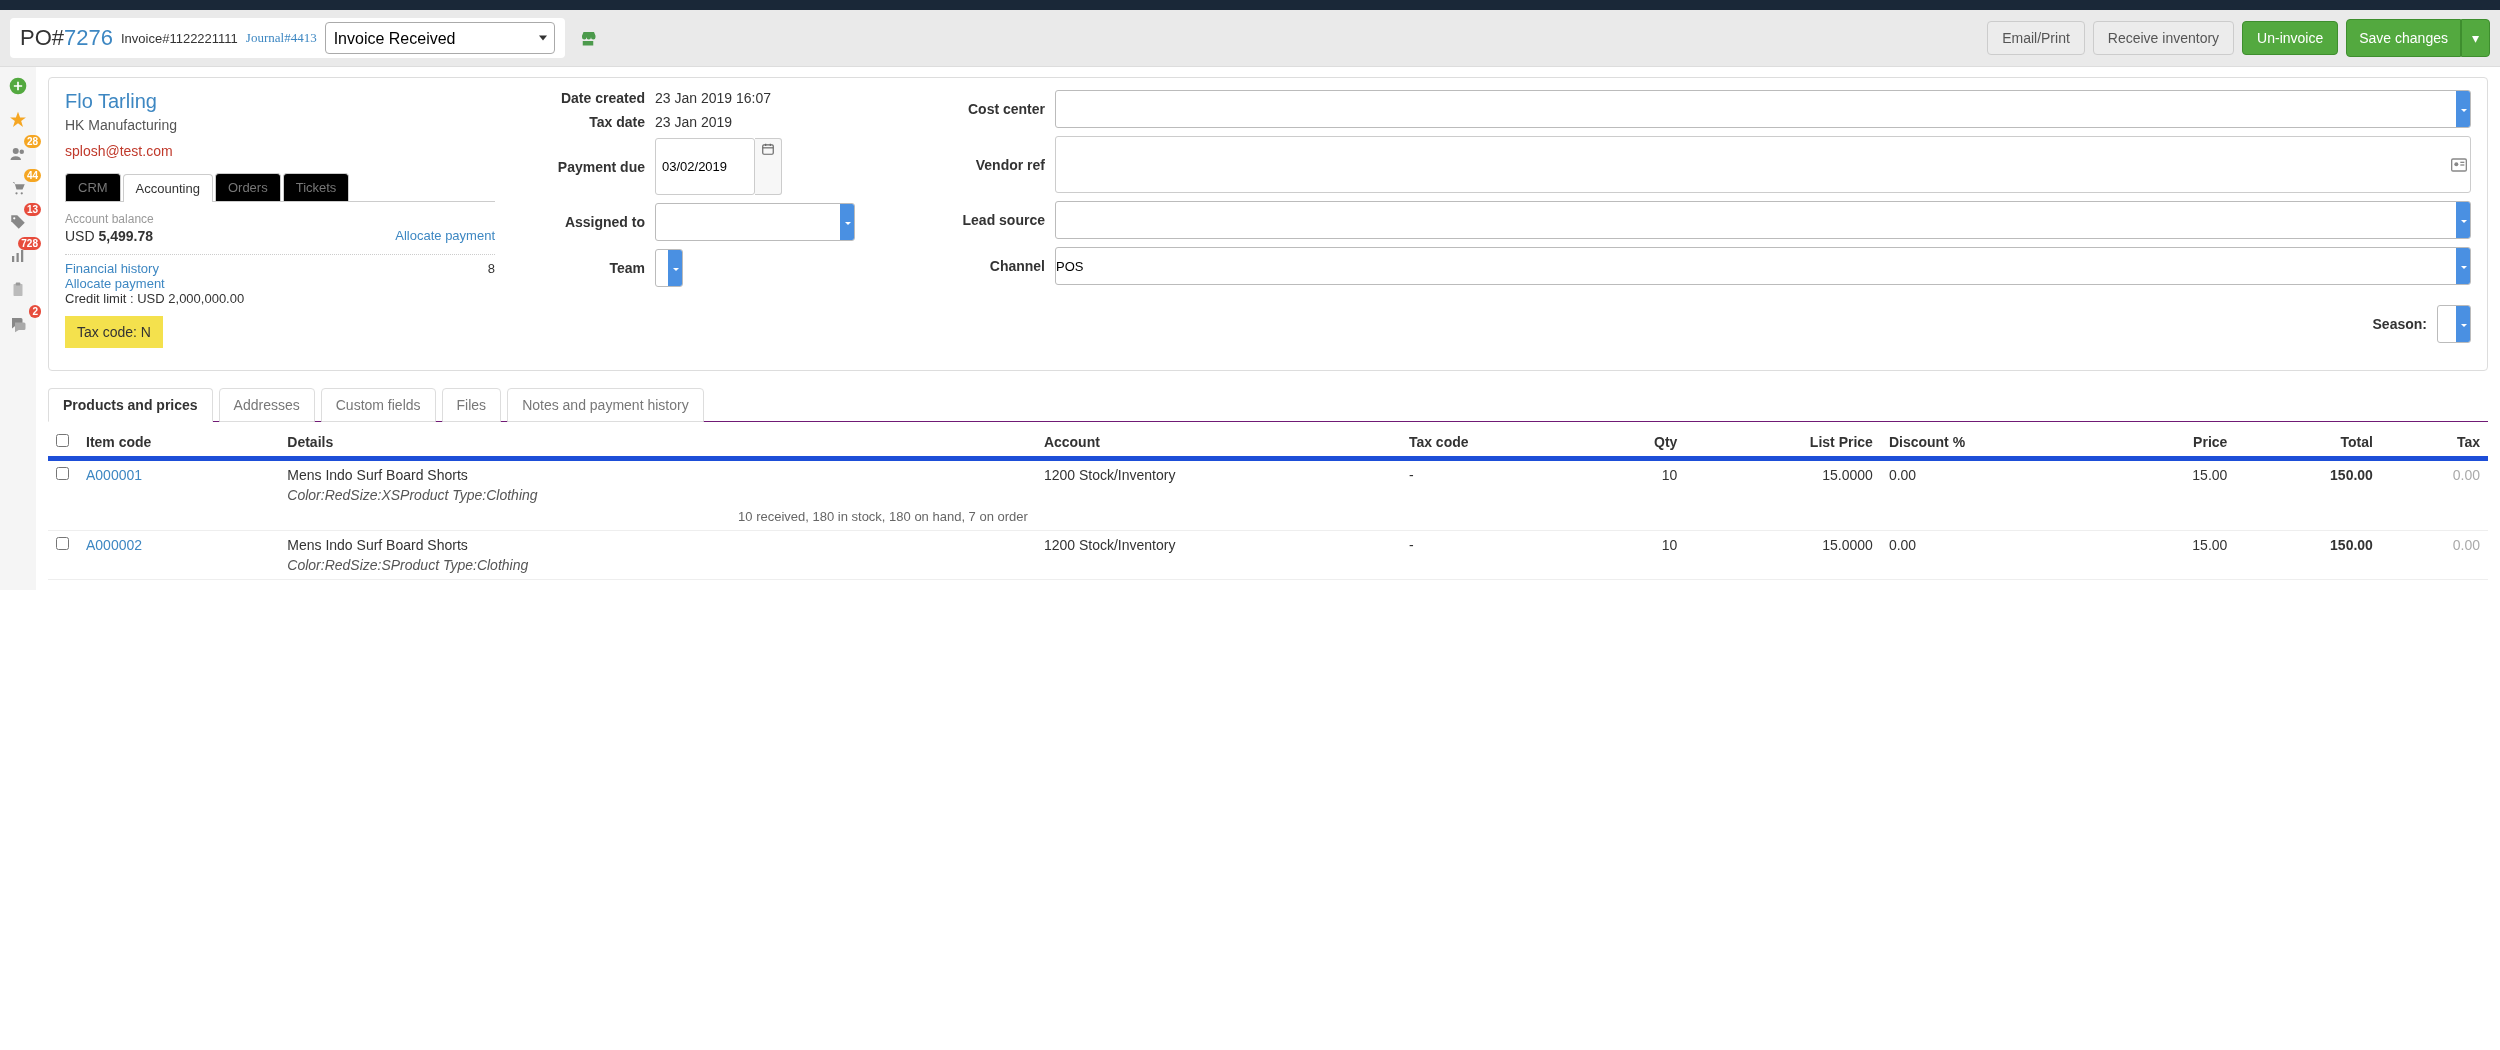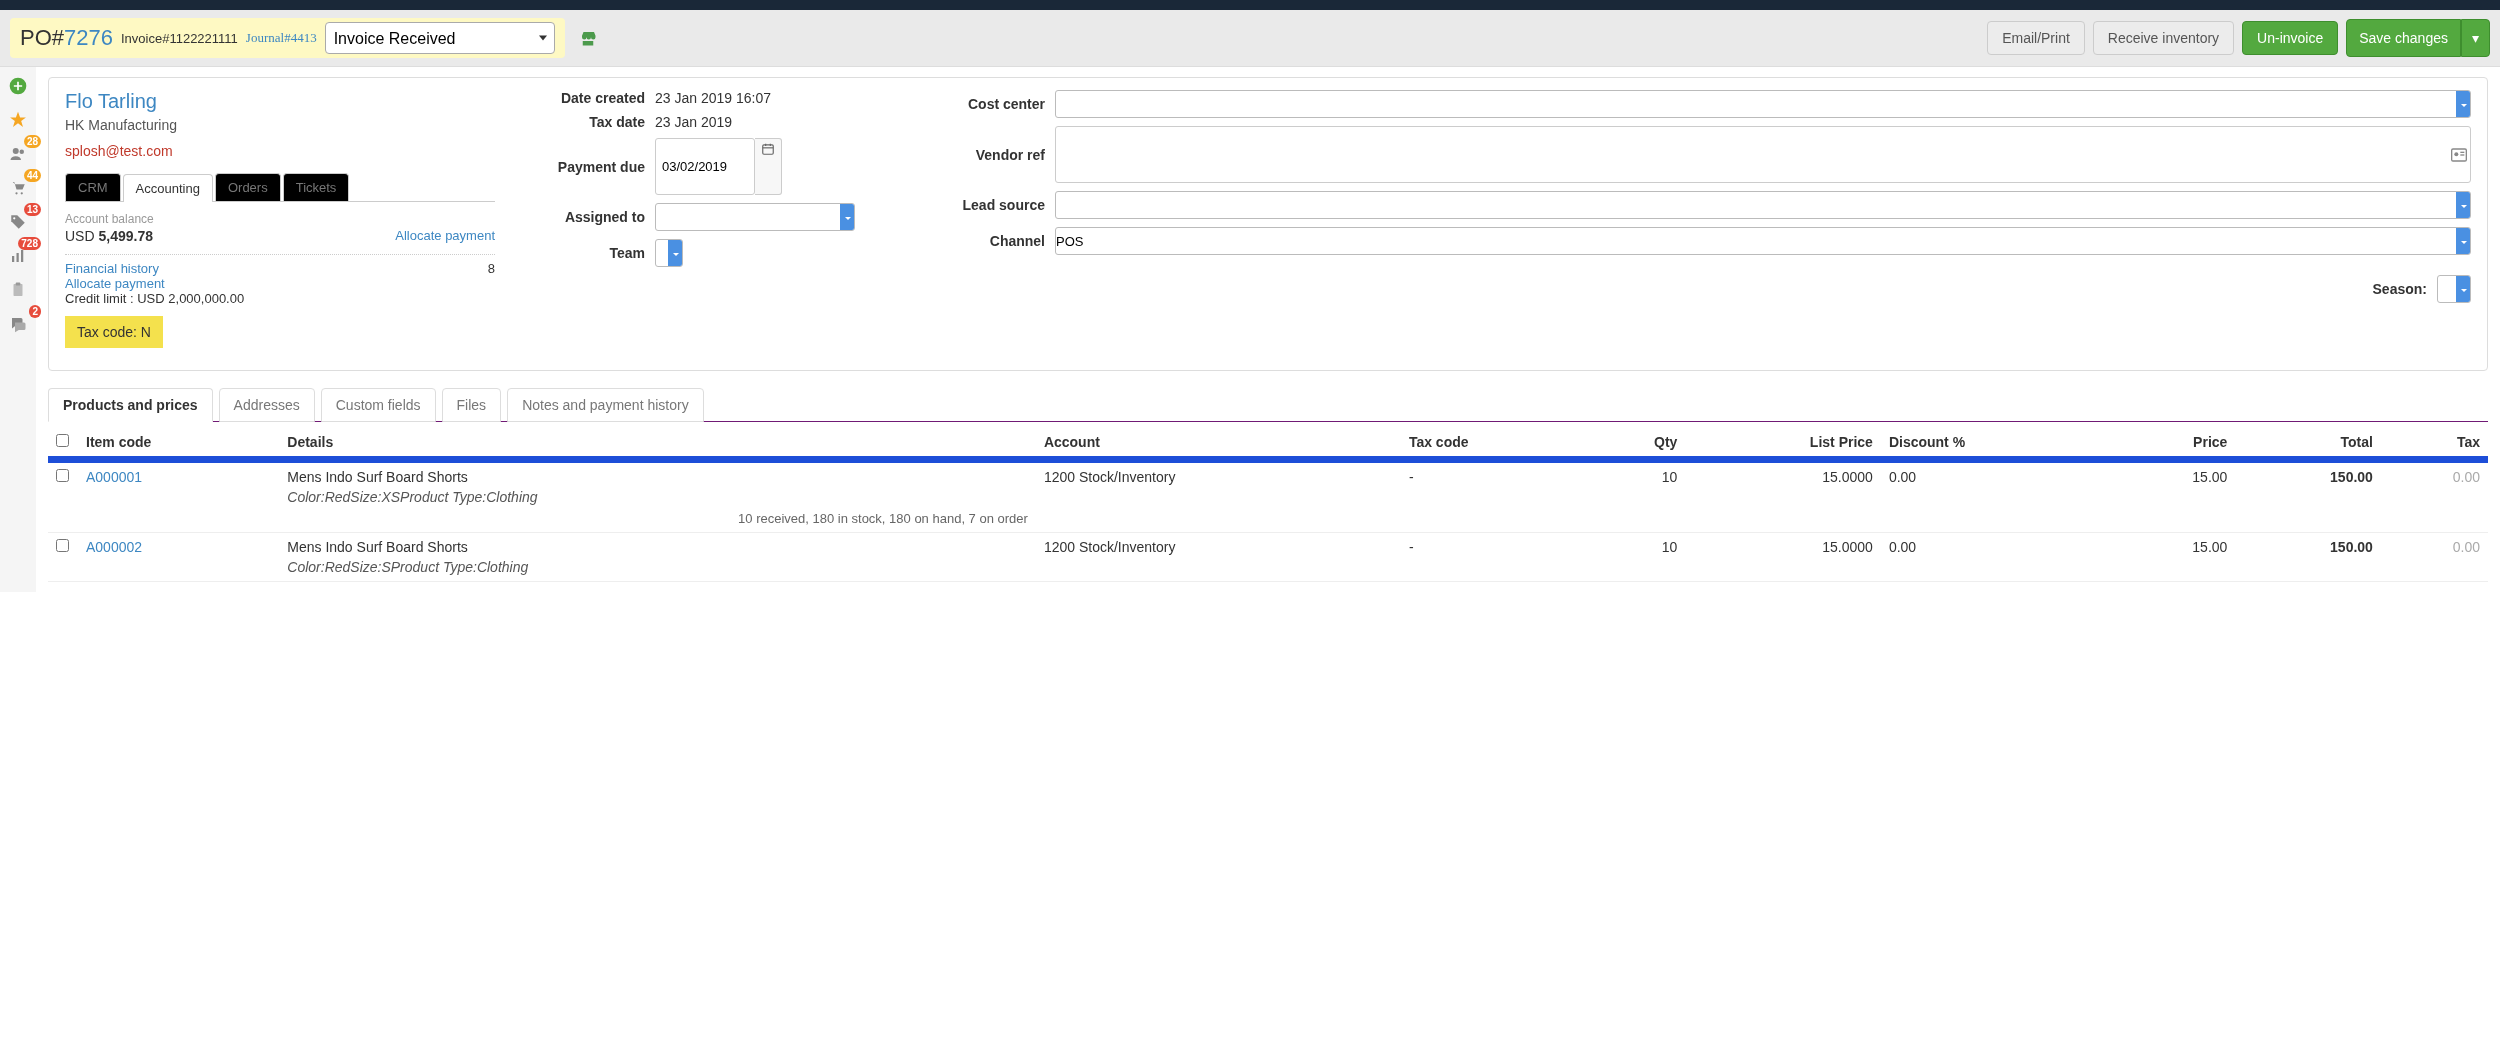--- a/index.html
+++ b/index.html
@@ -1,19 +1,19 @@
 <!DOCTYPE html>
 <html><head>
 <meta charset="utf-8">
 <style>
 * { box-sizing: border-box; margin: 0; padding: 0; }
 body { font-family: "Helvetica Neue", Helvetica, Arial, sans-serif; font-size: 13px; color: #333; background: #fff; }
 .topbar { background: #1a2838; height: 10px; }
 .header-bar { background: #eaeaea; padding: 8px 10px; display: flex; align-items: center; gap: 8px; border-bottom: 1px solid #ddd; }
-.po-badge { background: #fef9c3; border-radius: 4px; padding: 4px 10px; display: flex; align-items: center; gap: 8px; }
+.po-badge { background: #ffffff; border-radius: 4px; padding: 4px 10px; display: flex; align-items: center; gap: 8px; }
 .po-label { font-size: 22px; font-weight: 500; color: #333; }
 .po-num { color: #3d87c2; }
 .inv-label { font-size: 13px; color: #333; }
 .journal-link { color: #3d87c2; font-size: 13px; font-family: Liberation Serif, serif; }
 .status-select { height: 32px; font-size: 16px; padding: 0 24px 0 8px; border: 1px solid #aaa; border-radius: 4px; background: #fff; appearance: none; position: relative; min-width: 230px; }
 .select-wrap { position: relative; display: inline-block; }
 .select-wrap::after { content: ""; position: absolute; right: 8px; top: 50%; transform: translateY(-50%); width: 0; height: 0; border-left: 4px solid transparent; border-right: 4px solid transparent; border-top: 5px solid #333; pointer-events: none; }
 .select-wrap::before { content: ""; position: absolute; right: 8px; top: 35%; transform: translateY(-50%); width: 0; height: 0; border-left: 4px solid transparent; border-right: 4px solid transparent; border-bottom: 5px solid #333; pointer-events: none; }
 .store-icon { color: #4c9a4c; font-size: 18px; margin-left: 6px; }
 .header-spacer { flex: 1; }
@@ -49,33 +49,33 @@
 .panel-mid { flex: 0 0 380px; }
 .panel-right { flex: 1; }
 .form-row { display: flex; align-items: center; margin-bottom: 8px; }
 .form-row .lbl { flex: 0 0 140px; text-align: right; font-weight: bold; font-size: 14px; padding-right: 10px; }
 .form-row .val { font-size: 14px; color: #333; }
 .form-row input[type=text] { border: 1px solid #ccc; border-radius: 3px; padding: 20px 6px; font-size: 13px; }
 .date-wrap { display: flex; }
 .date-wrap input { width: 100px; border-radius: 3px 0 0 3px; }
 .date-wrap .cal { border: 1px solid #ccc; border-left: none; border-radius: 0 3px 3px 0; padding: 3px 6px; background: #f7f7f7; cursor: pointer; }
 .blue-sel { position: relative; display: inline-block; }
-.blue-sel select { appearance: none; padding-right: 18px; border: 1px solid #bbb; border-radius: 3px; background: #fff; font-size: 13px; height: 28px; }
+.blue-sel select { appearance: none; padding-right: 18px; border: 1px solid #bbb; border-radius: 3px; background: #fff; font-size: 13px; height: 38px; }
 .blue-sel::after { content: ""; position: absolute; right: 1px; top: 1px; bottom: 1px; width: 14px; background: #4a90e2; border-radius: 0 2px 2px 0; pointer-events: none; }
 .blue-sel::before { content: ""; position: absolute; right: 4px; top: 50%; width: 0; height: 0; border-left: 3px solid transparent; border-right: 3px solid transparent; border-top: 3px solid #fff; z-index: 2; pointer-events: none; }
 .vendor-ref-wrap { position: relative; flex: 1; }
 .vendor-ref-wrap input { width: 100%; padding-right: 26px; }
 .vendor-ref-wrap .id-icon { position: absolute; right: 4px; top: 50%; transform: translateY(-50%); color: #888; }
 .lower-tabs { display: flex; gap: 6px; margin-top: 16px; border-bottom: 1px solid #701a75; }
 .lower-tab { padding: 8px 14px; border: 1px solid #ddd; border-radius: 4px 4px 0 0; background: #fff; color: #777; cursor: pointer; font-size: 14px; position: relative; top: 1px; }
 .lower-tab.active { color: #333; font-weight: bold; border-bottom: 1px solid #fff; }
 .actions-row { padding: 14px 0 8px; }
 .btn-sm { padding: 4px 10px; border: 1px solid #ccc; background: #f7f7f7; color: #666; border-radius: 3px; font-size: 13px; cursor: pointer; }
 table.items { width: 100%; border-collapse: collapse; margin-top: 6px; }
-table.items th { text-align: left; font-weight: bold; font-size: 14px; padding: 6px 8px; border-bottom: 7px solid #1d4ed8; }
+table.items th { text-align: left; font-weight: bold; font-size: 14px; padding: 6px 8px; border-bottom: 5px solid #1d4ed8; }
 table.items th.r { text-align: right; }
 table.items td { padding: 6px 8px; font-size: 14px; vertical-align: top; border-bottom: 1px solid #eee; }
 table.items td.r { text-align: right; }
 .item-link { color: #3d87c2; }
 .item-details { color: #333; }
 .item-meta { font-style: italic; color: #555; margin-top: 4px; }
 .stock-note { text-align: right; color: #666; font-size: 13px; margin-top: 6px; }
 .muted { color: #aaa; }
 .total-b { font-weight: bold; }
 svg { display: block; }

